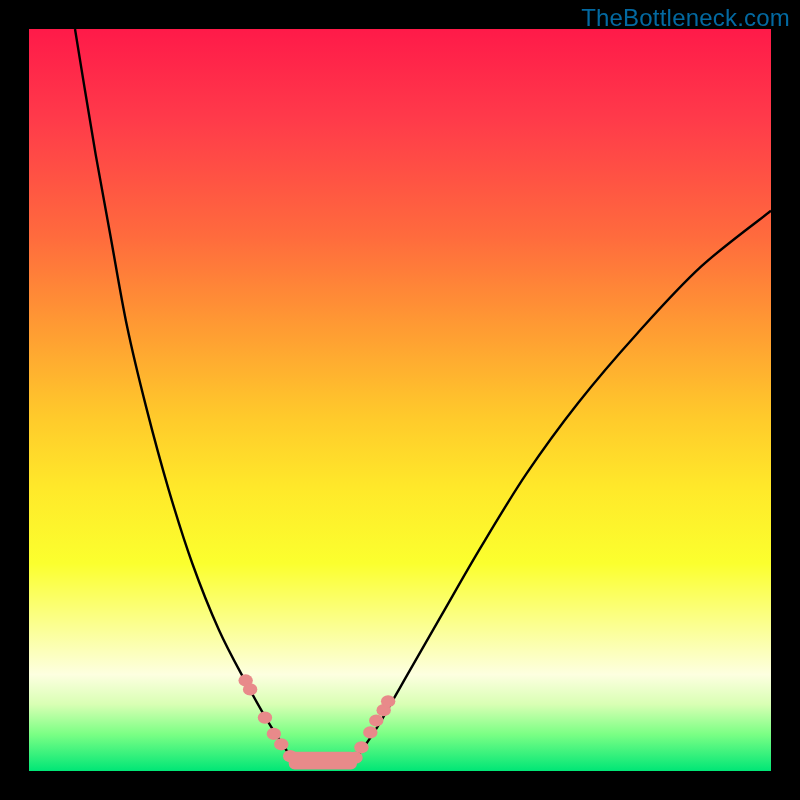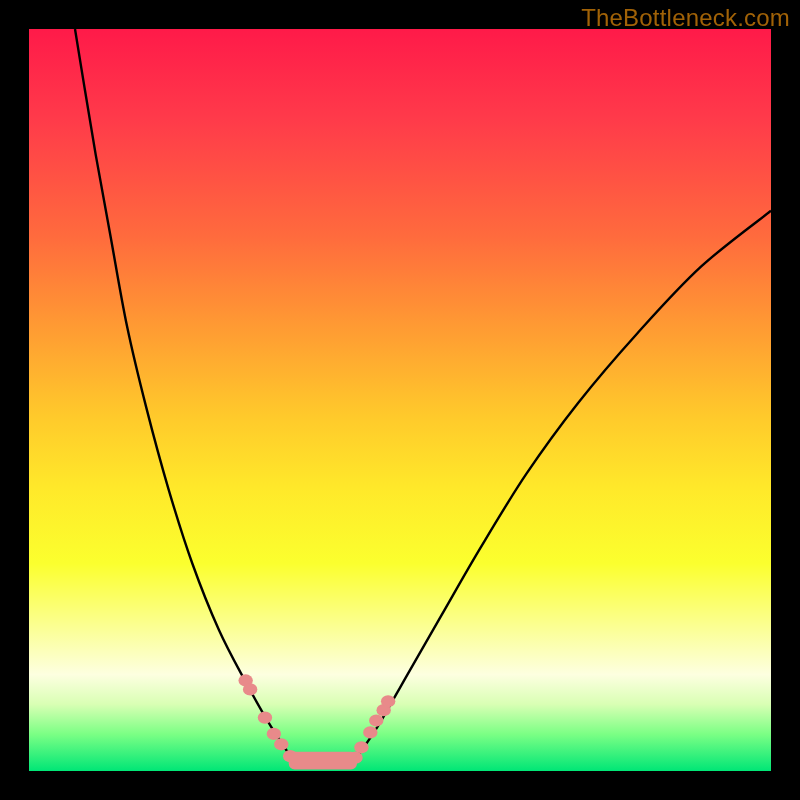--- a/index.html
+++ b/index.html
@@ -37,21 +37,21 @@
       #fdffe0 87%,
       #d9ffb4 91%,
       #7cff85 95%,
       #00e676 100%
     );
   }
   .watermark {
     position: absolute;
     top: 4px;
     right: 10px;
-    color: #a16207;
+    color: #0369a1;
     font-size: 24px;
     font-weight: 500;
     letter-spacing: 0.2px;
     z-index: 10;
   }
   svg.curves {
     position: absolute;
     top: 0;
     left: 0;
     width: 742px;

